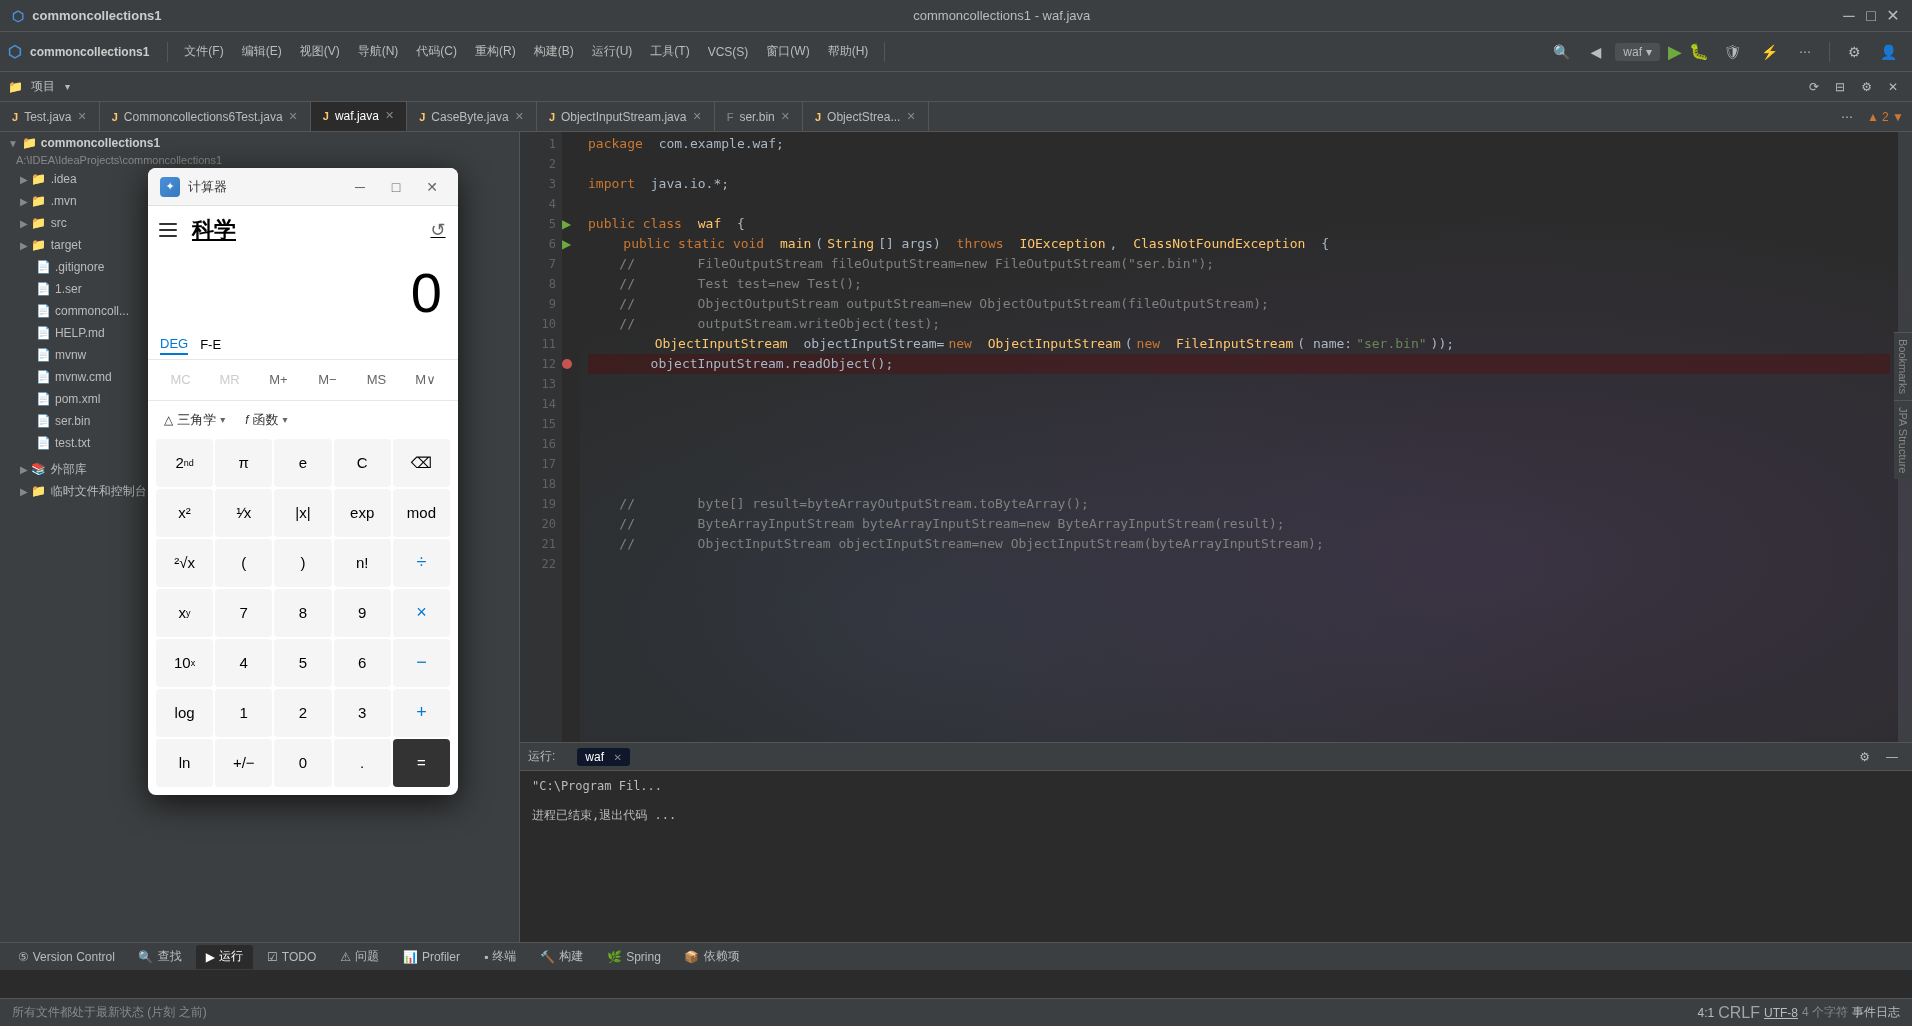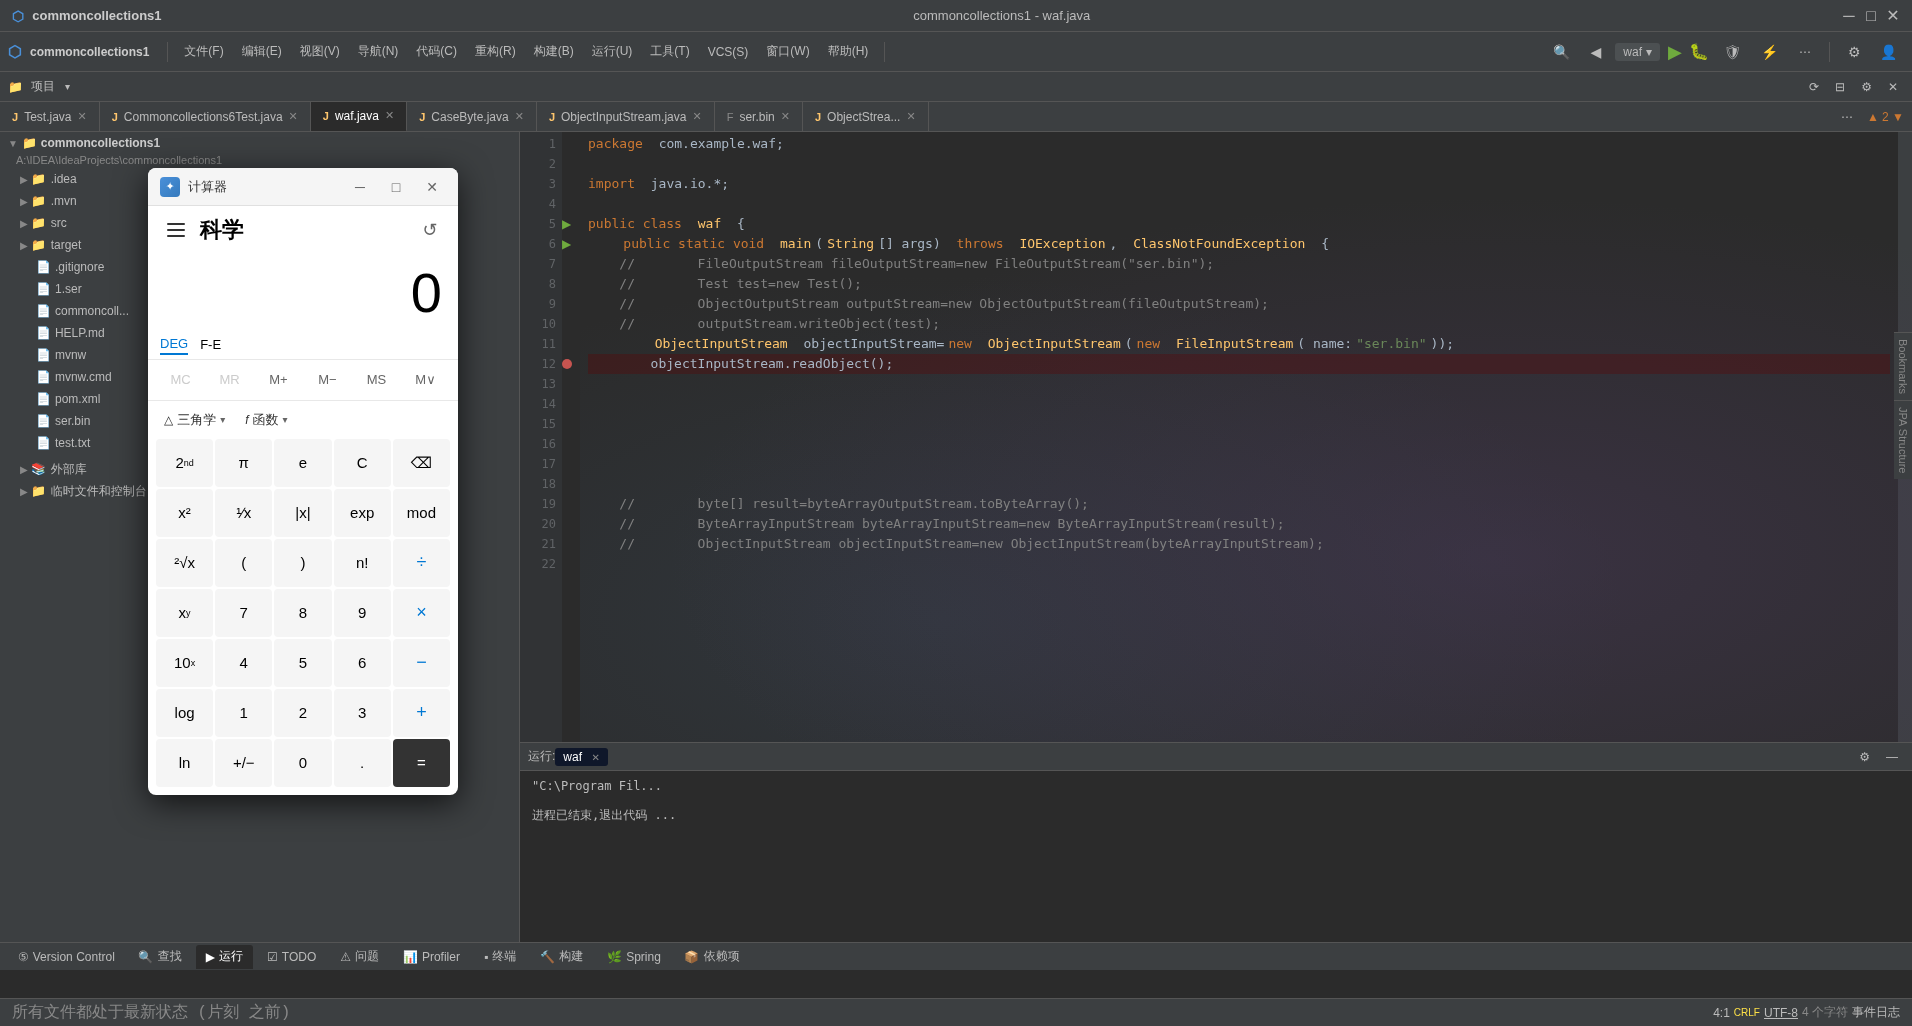--- a/index.html
+++ b/index.html
@@ -117,21 +117,21 @@
     .cls { color: #ffc66d; }
     .str { color: #6a8759; }
     .cm { color: #808080; }
     .fn { color: #ffc66d; }
     .terminal-toolbar {
       height: 28px;
       background: #3c3f41;
       display: flex;
       align-items: center;
       padding: 0 8px;
-      gap: 0;
+      gap: 22px;
       border-bottom: 1px solid #555;
     }
     .terminal-tab {
       font-size: 12px;
       color: #bbb;
       padding: 2px 8px;
       cursor: pointer;
       border-radius: 3px;
     }
     .terminal-tab.active { background: #0f172a; color: #fff; }
@@ -235,22 +235,23 @@
       align-items: center;
       justify-content: center;
       color: #666;
       font-size: 14px;
       border-radius: 4px;
     }
 
     .calc-header {
       display: flex;
       align-items: center;
-      padding: 8px 12px;
+      padding: 8px 4px;
       background: #fff;
+      text-decoration: underline;
     }
     .calc-menu-btn {
       width: 32px;
       height: 32px;
       border: none;
       background: transparent;
       cursor: pointer;
       display: flex;
       flex-direction: column;
       justify-content: center;
@@ -766,24 +767,24 @@
     <span>🌿</span>
     <span>Spring</span>
   </div>
   <div class="bottom-tab">
     <span>📦</span>
     <span>依赖项</span>
   </div>
 </div>
 
 <div class="status-bar">
-  <span style="font-size:16px;color:#888;font-family:Liberation Mono, monospace;">所有文件都处于最新状态 (片刻 之前)</span>
+  <span style="font-size:12px;color:#888;">所有文件都处于最新状态 (片刻 之前)</span>
   <div class="status-right">
     <span style="font-size:12px;color:#bbb;cursor:pointer;">4:1</span>
-    <span style="font-size:10px;color:#fde047;cursor:pointer;">CRLF</span>
+    <span style="font-size:16px;color:#a3a3a3;cursor:pointer;">CRLF</span>
     <span style="font-size:12px;color:#bbb;cursor:pointer;text-decoration:underline;">UTF-8</span>
     <span style="font-size:12px;color:#888;">4 个字符</span>
     <span style="font-size:12px;color:#bbb;cursor:pointer;">事件日志</span>
   </div>
 </div>
 
 <div class="calculator-window">
 
   <div class="calc-titlebar">
     <div class="calc-title-icon">

